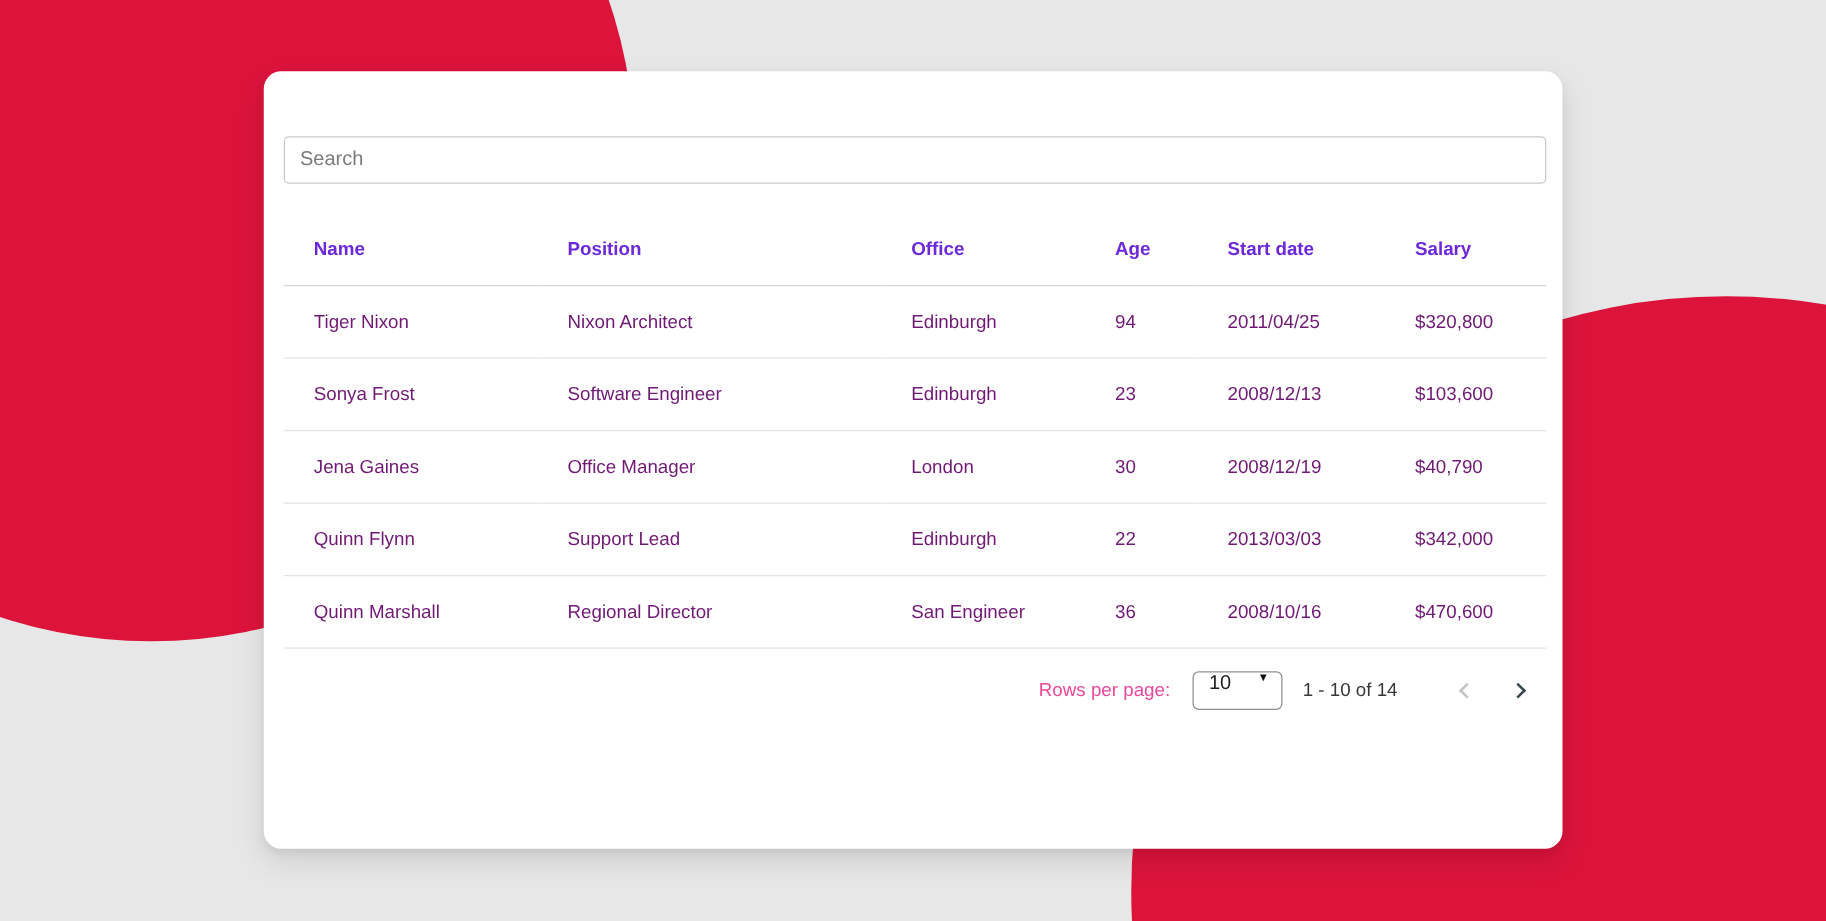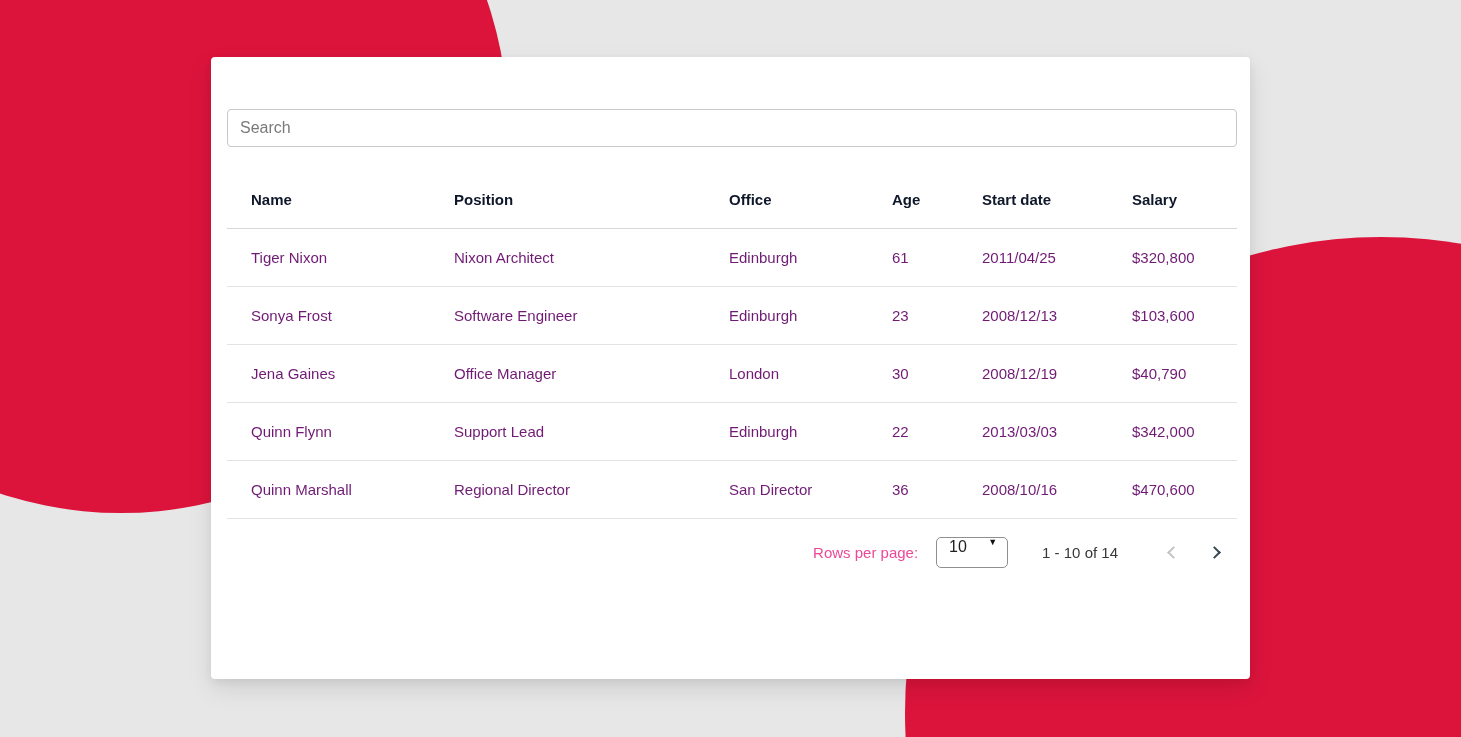--- a/index.html
+++ b/index.html
@@ -21,21 +21,21 @@
   }
   .blob-top-left  { left: -266px; top: -261px; width: 774px; height: 774px; }
   .blob-bottom-right { left: 905px; top: 237px; width: 952px; height: 952px; }
 
   
   .card {
     position: absolute;
     left: 211px; top: 57px;
     width: 1039px; height: 622px;
     background: var(--card-white, #ffffff);
-    border-radius: 4px;
+    border-radius: 14px;
     box-shadow: 0 10px 24px rgba(0,0,0,0.10), 0 3px 8px rgba(0,0,0,0.06);
     padding: 52px 16px 0 16px;
   }
 
   
   .search-input {
     display: block;
     width: 1010px; height: 38px;
     border: 1px solid #c8c8c8;
     border-radius: 4px;
@@ -55,21 +55,21 @@
     border-collapse: collapse;
     table-layout: fixed;
   }
   .data-table th {
     height: 57px;
     padding: 0 0 0 24px;
     text-align: left;
     vertical-align: middle;
     font-size: 15px;
     font-weight: bold;
-    color: #0f172a;
+    color: #6d28d9;
     border-bottom: 1px solid #d7d7d7;
     cursor: pointer;
     white-space: nowrap;
   }
   .data-table td {
     height: 58px;
     padding: 0 0 0 24px;
     vertical-align: middle;
     font-size: 15px;
     color: #701a75;
@@ -94,21 +94,21 @@
     border-radius: 5px;
     background: #fff;
     display: flex;
     align-items: flex-start;
     justify-content: space-between;
     padding: 0 10px 0 12px;
     cursor: pointer;
   }
   .rpp-value { font-size: 16px; color: #1f1f1f; }
   .caret { font-size: 9px; color: #111; line-height: 1; }
-  .range-label { font-size: 15px; color: #383838; margin-left: 34px; }
+  .range-label { font-size: 15px; color: #383838; margin-left: 16px; }
 
   .page-btn {
     width: 26px; height: 26px;
     border: none; background: transparent;
     display: flex; align-items: center; justify-content: center;
     cursor: pointer;
     padding: 0;
   }
   .page-btn.prev { margin-left: 40px; color: #c3c3c3; cursor: default; }
   .page-btn.next { margin-left: 19px; color: #37474f; }
@@ -148,21 +148,21 @@
         <th>Age</th>
         <th>Start date</th>
         <th>Salary</th>
       </tr>
     </thead>
     <tbody>
         <tr>
           <td>Tiger Nixon</td>
           <td>Nixon Architect</td>
           <td>Edinburgh</td>
-          <td>61</td>
+          <td>94</td>
           <td>2011/04/25</td>
           <td>$320,800</td>
         </tr>
         <tr>
           <td>Sonya Frost</td>
           <td>Software Engineer</td>
           <td>Edinburgh</td>
           <td>23</td>
           <td>2008/12/13</td>
           <td>$103,600</td>
@@ -179,21 +179,21 @@
           <td>Quinn Flynn</td>
           <td>Support Lead</td>
           <td>Edinburgh</td>
           <td>22</td>
           <td>2013/03/03</td>
           <td>$342,000</td>
         </tr>
         <tr>
           <td>Quinn Marshall</td>
           <td>Regional Director</td>
-          <td>San Director</td>
+          <td>San Engineer</td>
           <td>36</td>
           <td>2008/10/16</td>
           <td>$470,600</td>
         </tr>
       </tbody>
   </table>
 
   <div class="pagination">
     <span class="rpp-label">Rows per page:</span>
 

